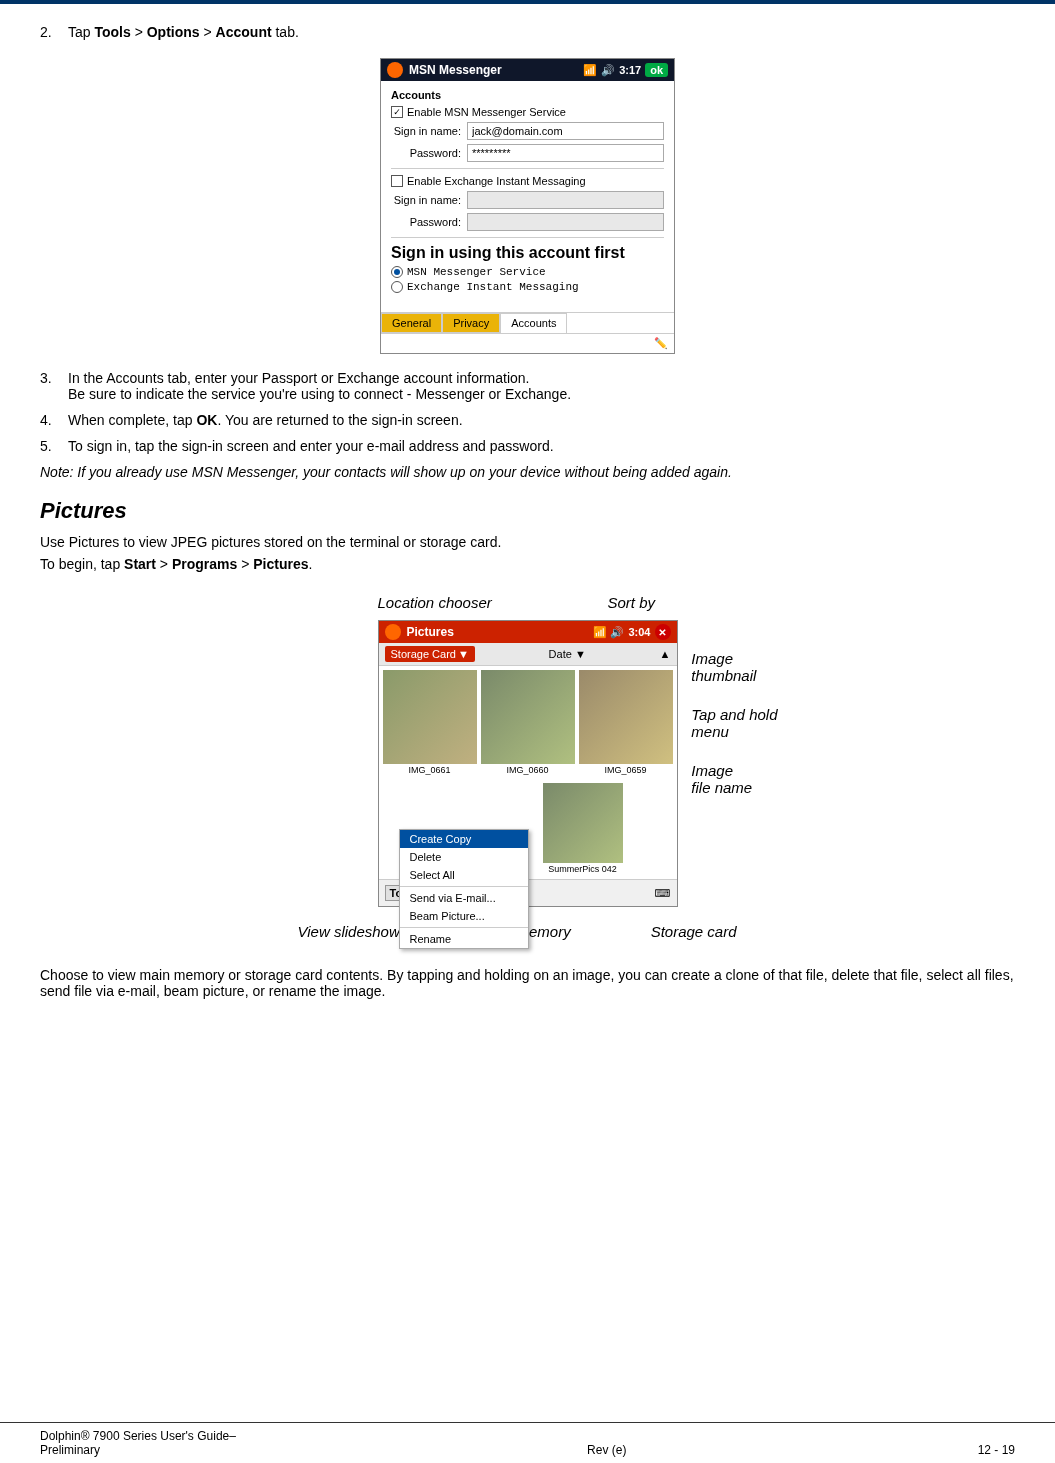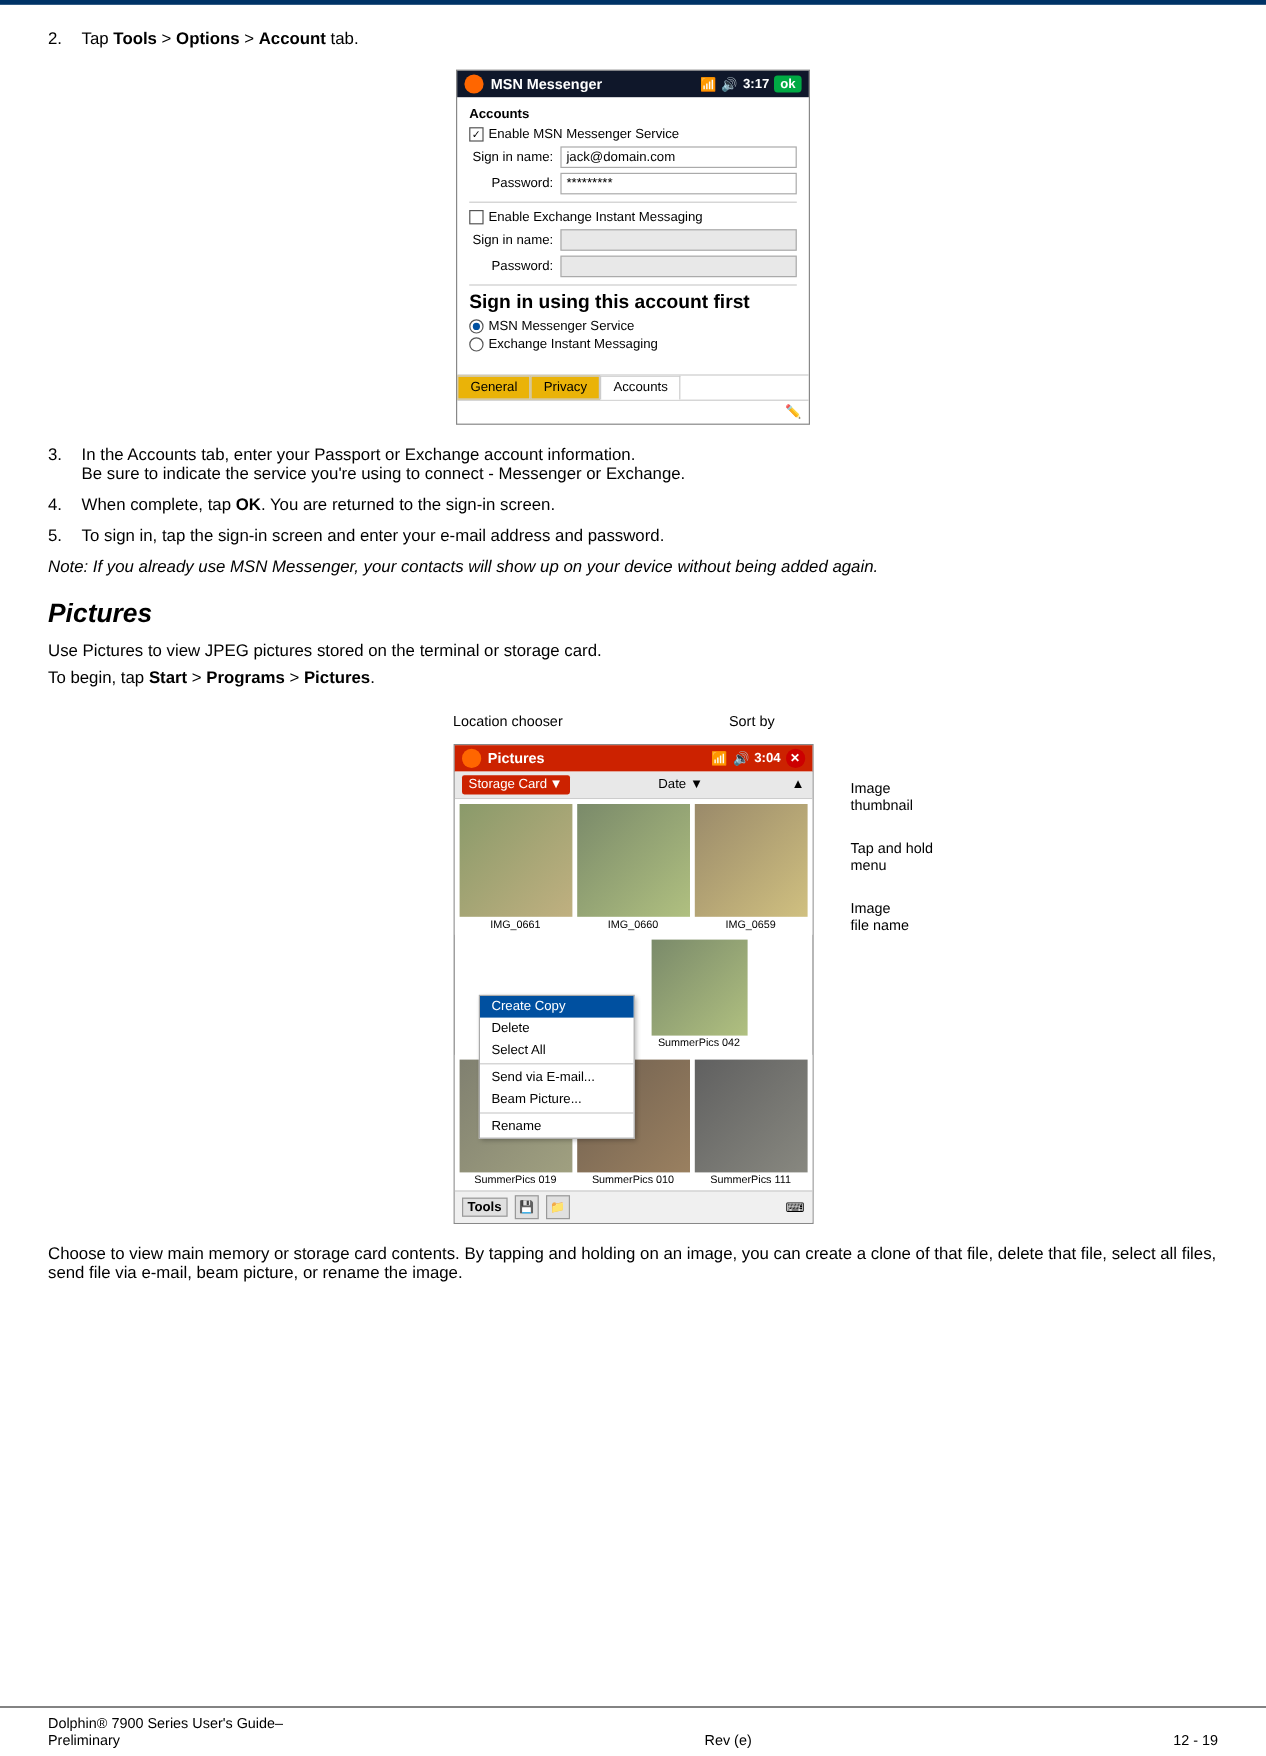--- a/index.html
+++ b/index.html
@@ -105,21 +105,21 @@
     .msn-checkbox.checked { background: #fff; }
     .msn-field-row {
       display: flex; align-items: center; gap: 6px; margin-bottom: 4px;
     }
     .msn-field-label { width: 70px; font-size: 11px; text-align: right; }
     .msn-field-input {
       flex: 1; border: 1px solid #aaa; padding: 2px 4px;
       font-size: 11px; background: #fff;
     }
     .msn-divider { border-top: 1px solid #ccc; margin: 6px 0; }
-    .msn-radio-row { display: flex; align-items: center; gap: 4px; margin-bottom: 3px; }
+    .msn-radio-row { display: flex; align-items: center; gap: 4px; margin-bottom: 3px; font-family: Liberation Mono, monospace; }
     .msn-radio { width: 12px; height: 12px; border-radius: 50%; border: 1px solid #555; display: inline-flex; align-items: center; justify-content: center; }
     .msn-radio.selected::after { content:''; width:6px; height:6px; border-radius:50%; background:#0050a0; }
     .msn-tabs {
       display: flex; border-top: 1px solid #ccc; margin-top: 8px;
     }
     .msn-tab {
       padding: 3px 10px; border: 1px solid #ccc; font-size: 11px;
       background: #eab308;
     }
     .msn-tab.active { background: #fff; border-bottom: none; }
@@ -232,22 +232,23 @@
       border: 1px solid #999; background: #e0e0e0;
     }
     .pic-icon-btn {
       width: 20px; height: 20px; border: 1px solid #999;
       background: #e0e0e0; display: inline-flex; align-items: center; justify-content: center;
       font-size: 10px;
     }
     
     .callout-label {
       position: absolute;
-      font-size: 12px;
+      font-size: 15px;
       color: #000;
+      font-style: italic;
     }
     
     .bottom-bar {
       position: absolute;
       bottom: 0;
       left: 0; right: 0;
       border-top: 1px solid #333;
       padding: 6px 40px;
       display: flex;
       justify-content: space-between;
@@ -428,49 +429,40 @@
           </div>
 
           <div style="padding: 4px; display:flex; gap:4px; margin-left:160px;">
             <div style="width:80px;">
               <div class="pic-thumb pic-thumb-img2" style="width:100%;aspect-ratio:1;"></div>
               <div class="pic-name">SummerPics 042</div>
             </div>
           </div>
         </div>
 
-        <div class="pic-bottom-grid">
-          <div>
-            <div class="pic-thumb2 pic-thumb2-img1" style="width:100%;aspect-ratio:1;"></div>
-            <div class="pic-name">SummerPics 019</div>
-          </div>
-          <div>
-            <div class="pic-thumb2 pic-thumb2-img2" style="width:100%;aspect-ratio:1;"></div>
-            <div class="pic-name">SummerPics 010</div>
-          </div>
-          <div>
-            <div class="pic-thumb2 pic-thumb2-img3" style="width:100%;aspect-ratio:1;"></div>
-            <div class="pic-name">SummerPics 111</div>
-          </div>
-        </div>
 
         <div class="pic-statusbar">
           <div class="pic-tools-btn">Tools</div>
           <div class="pic-icon-btn">💾</div>
           <div class="pic-icon-btn">📁</div>
           <div style="margin-left:auto;">⌨</div>
         </div>
       </div>
 
       <div style="position:absolute; right:0; top:60px; display:flex; flex-direction:column; gap:22px;">
         <span class="callout-label" style="position:relative; left:0; top:0;">Image<br>thumbnail</span>
         <span class="callout-label" style="position:relative; left:0; top:0;">Tap and hold<br>menu</span>
         <span class="callout-label" style="position:relative; left:0; top:0;">Image<br>file name</span>
       </div>
 
+      <div style="position:relative; height:40px; display:flex; align-items:center; gap:50px; padding-left:20px; margin-top:4px;">
+        <span class="callout-label" style="position:relative; left:0; top:0;">View slideshow</span>
+        <span class="callout-label" style="position:relative; left:30px; top:0;">Main memory</span>
+        <span class="callout-label" style="position:relative; left:60px; top:0;">Storage card</span>
+      </div>
     </div>
   </div>
 
   <div style="margin-top:16px;">Choose to view main memory or storage card contents. By tapping and holding on an image, you can create a clone of that file, delete that file, select all files, send file via e-mail, beam picture, or rename the image.</div>
 
 </div>
 
 <div class="bottom-bar">
   <div class="bottom-left">
     <span>Dolphin® 7900 Series User's Guide–</span>

